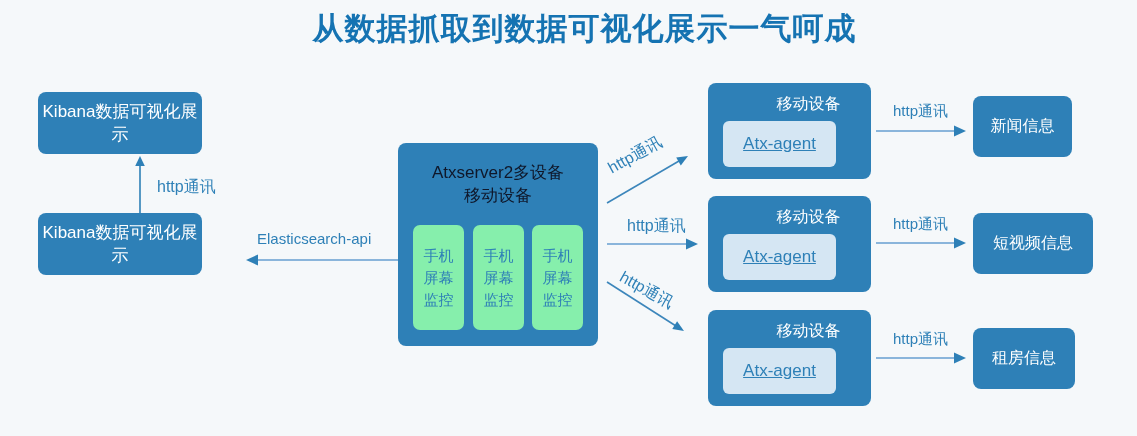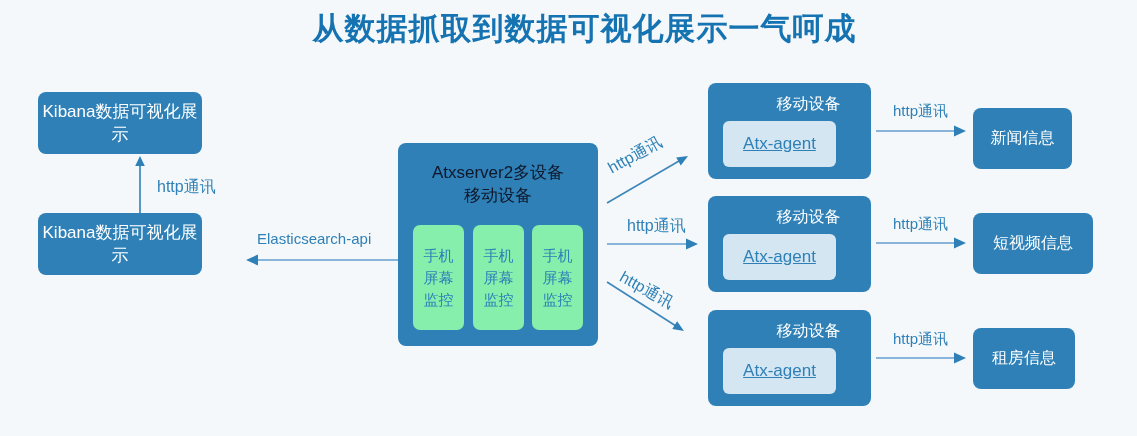--- a/index.html
+++ b/index.html
@@ -172,21 +172,21 @@
     <div class="device-title">移动设备</div>
     <div class="agent">
       <span>Atx-agent</span>
     </div>
   </div>
 
   <div class="lbl lbl-small" style="left:893px;top:102px;">http通讯</div>
   <div class="lbl lbl-small" style="left:893px;top:215px;">http通讯</div>
   <div class="lbl lbl-small" style="left:893px;top:330px;">http通讯</div>
 
-  <div class="box info" style="left:973px;top:108px;width:99px;">
+  <div class="box info" style="left:973px;top:96px;width:99px;">
     <span>新闻信息</span>
   </div>
   <div class="box info" style="left:973px;top:213px;width:120px;">
     <span>短视频信息</span>
   </div>
   <div class="box info" style="left:973px;top:328px;width:102px;">
     <span>租房信息</span>
   </div>
 
 </div>

